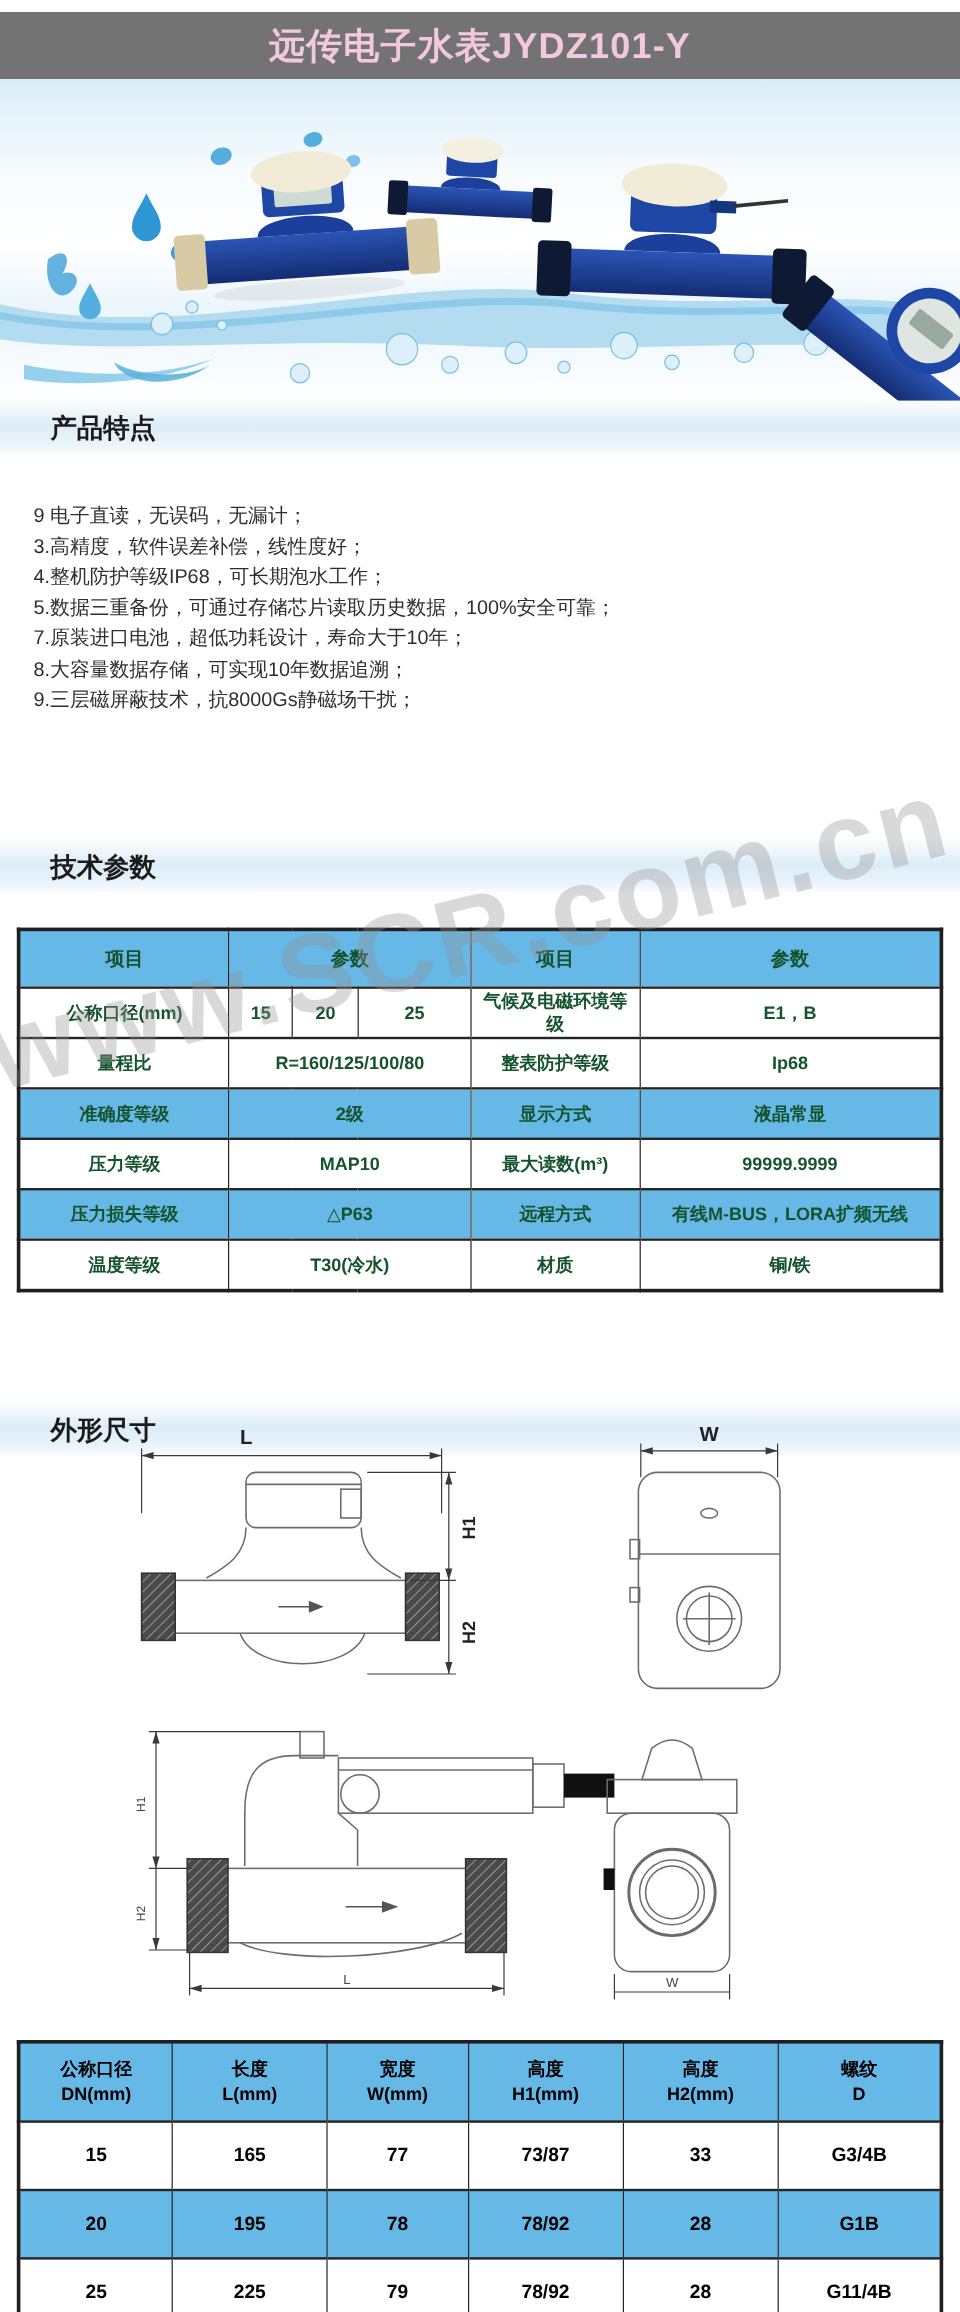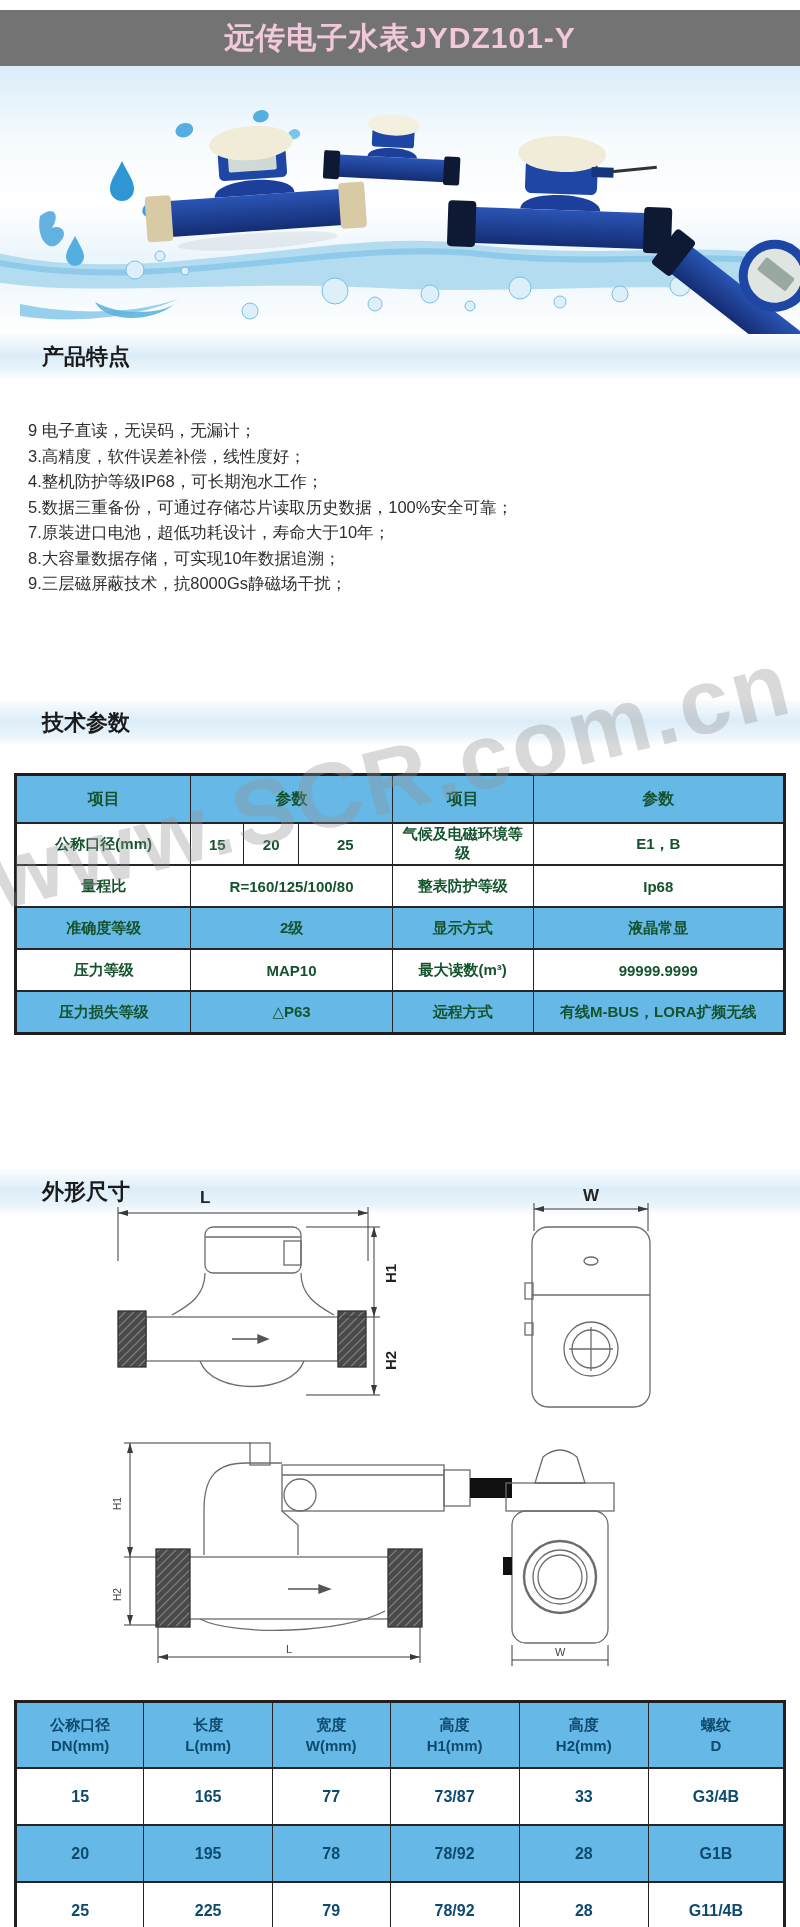--- a/index.html
+++ b/index.html
@@ -33,21 +33,21 @@
   .dim-wrap{position:absolute;top:1700px;left:14px;width:772px;}
   table{border-collapse:collapse;width:100%;table-layout:fixed;}
   .tech-table,.dim-table{border:3px solid #1f1f1f;}
   .tech-table td{border:solid #242424;border-width:2px 1px;text-align:center;
                  font-weight:bold;color:#14532d;font-size:15px;height:38px;padding:1px 3px;overflow:hidden;}
   .tech-table tr.head td{height:44px;font-size:16px;}
   .tech-table td.sm{font-size:13px;}
   .blue{background:#66b8e6;}
   .white{background:#ffffff;}
   .dim-table td{border:solid #242424;border-width:2px 1px;text-align:center;
-                font-weight:bold;color:#0c4a6e;}
+                font-weight:bold;color:#000000;}
   .dim-table tr.head td{height:62px;font-size:15px;line-height:21px;}
   .dim-table tr.data td{height:53px;font-size:16px;}
 
   
   .watermark{position:absolute;top:-55px;left:-35px;width:900px;transform:rotate(-14deg);
              font-size:92px;font-weight:bold;color:rgba(145,145,145,0.35);letter-spacing:3px;
              white-space:nowrap;pointer-events:none;z-index:5;}
 
   
   .diagrams{position:absolute;top:1165px;left:0;width:800px;height:535px;}
@@ -206,20 +206,26 @@
           <td colspan="3">MAP10</td>
           <td>最大读数(m³)</td>
           <td>99999.9999</td>
         </tr>
         <tr class="blue">
           <td>压力损失等级</td>
           <td colspan="3">△P63</td>
           <td>远程方式</td>
           <td>有线M-BUS，LORA扩频无线</td>
         </tr>
+        <tr class="white">
+          <td>温度等级</td>
+          <td colspan="3">T30(冷水)</td>
+          <td>材质</td>
+          <td>铜/铁</td>
+        </tr>
       </tbody>
     </table>
   </div>
 
   <div class="band" id="band-dims">
     <span class="band-title">外形尺寸</span>
   </div>
 
   <div class="diagrams">
     <svg width="800" height="535" viewBox="0 0 800 535">

